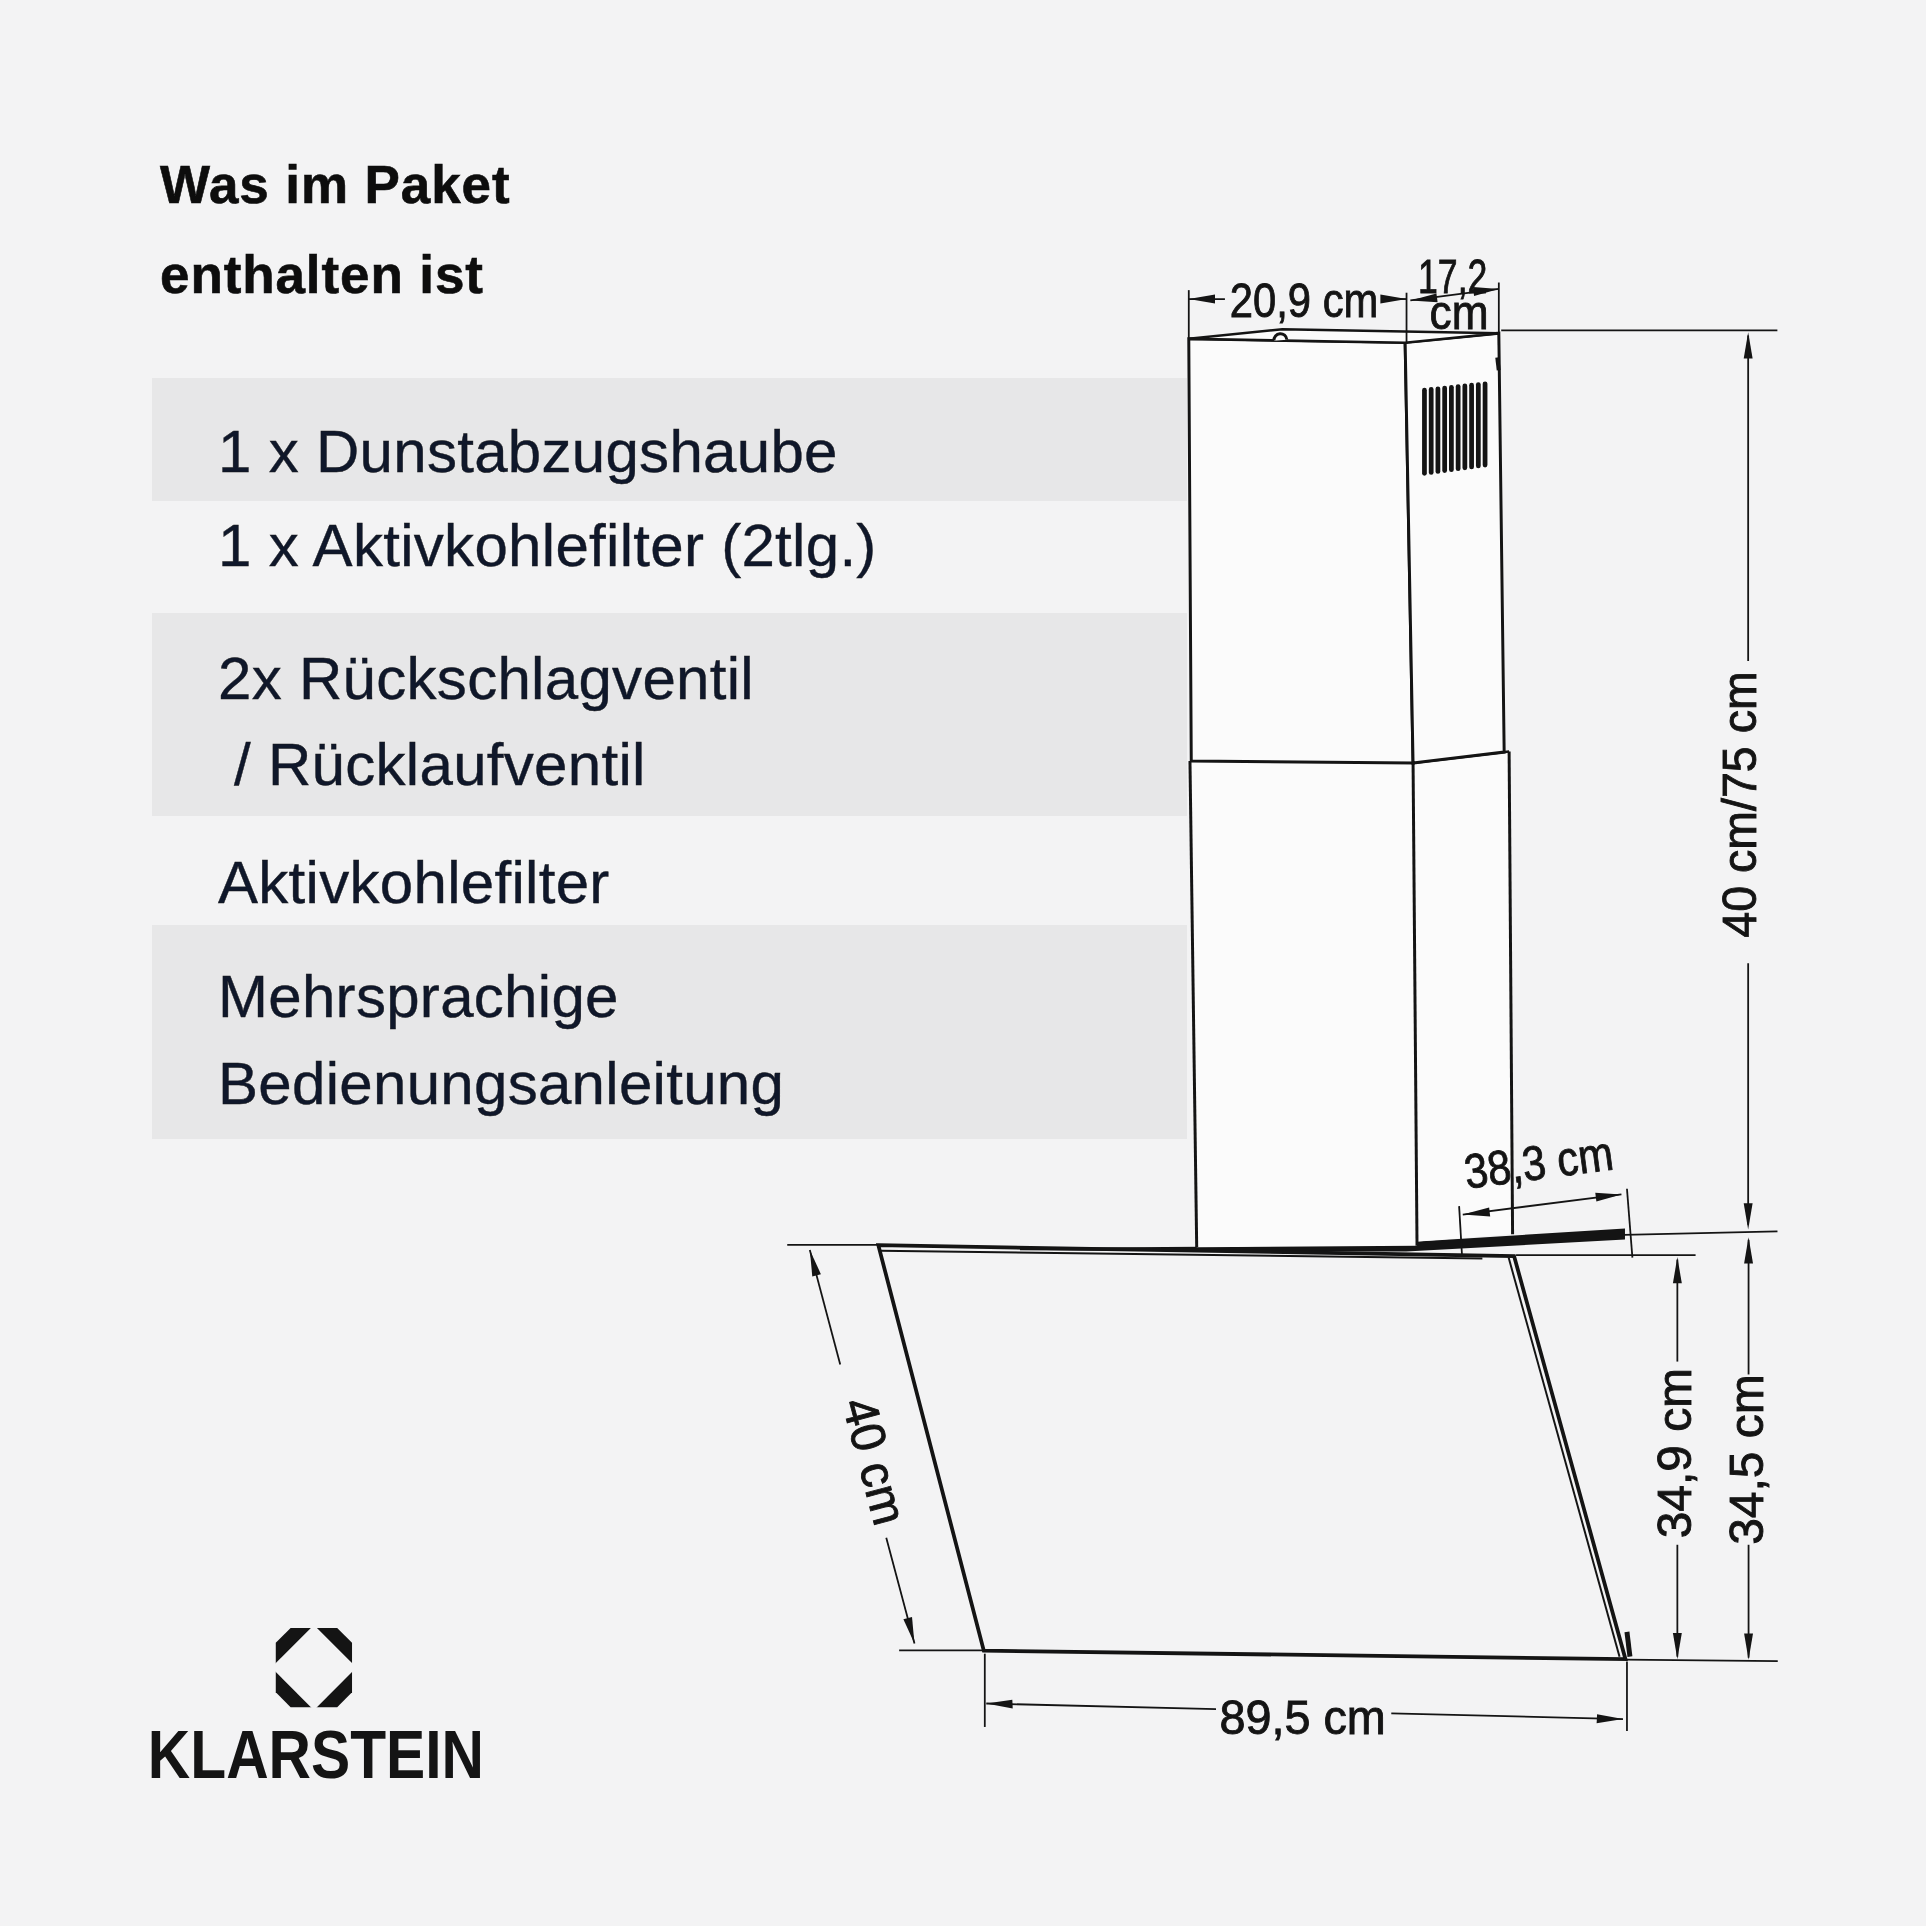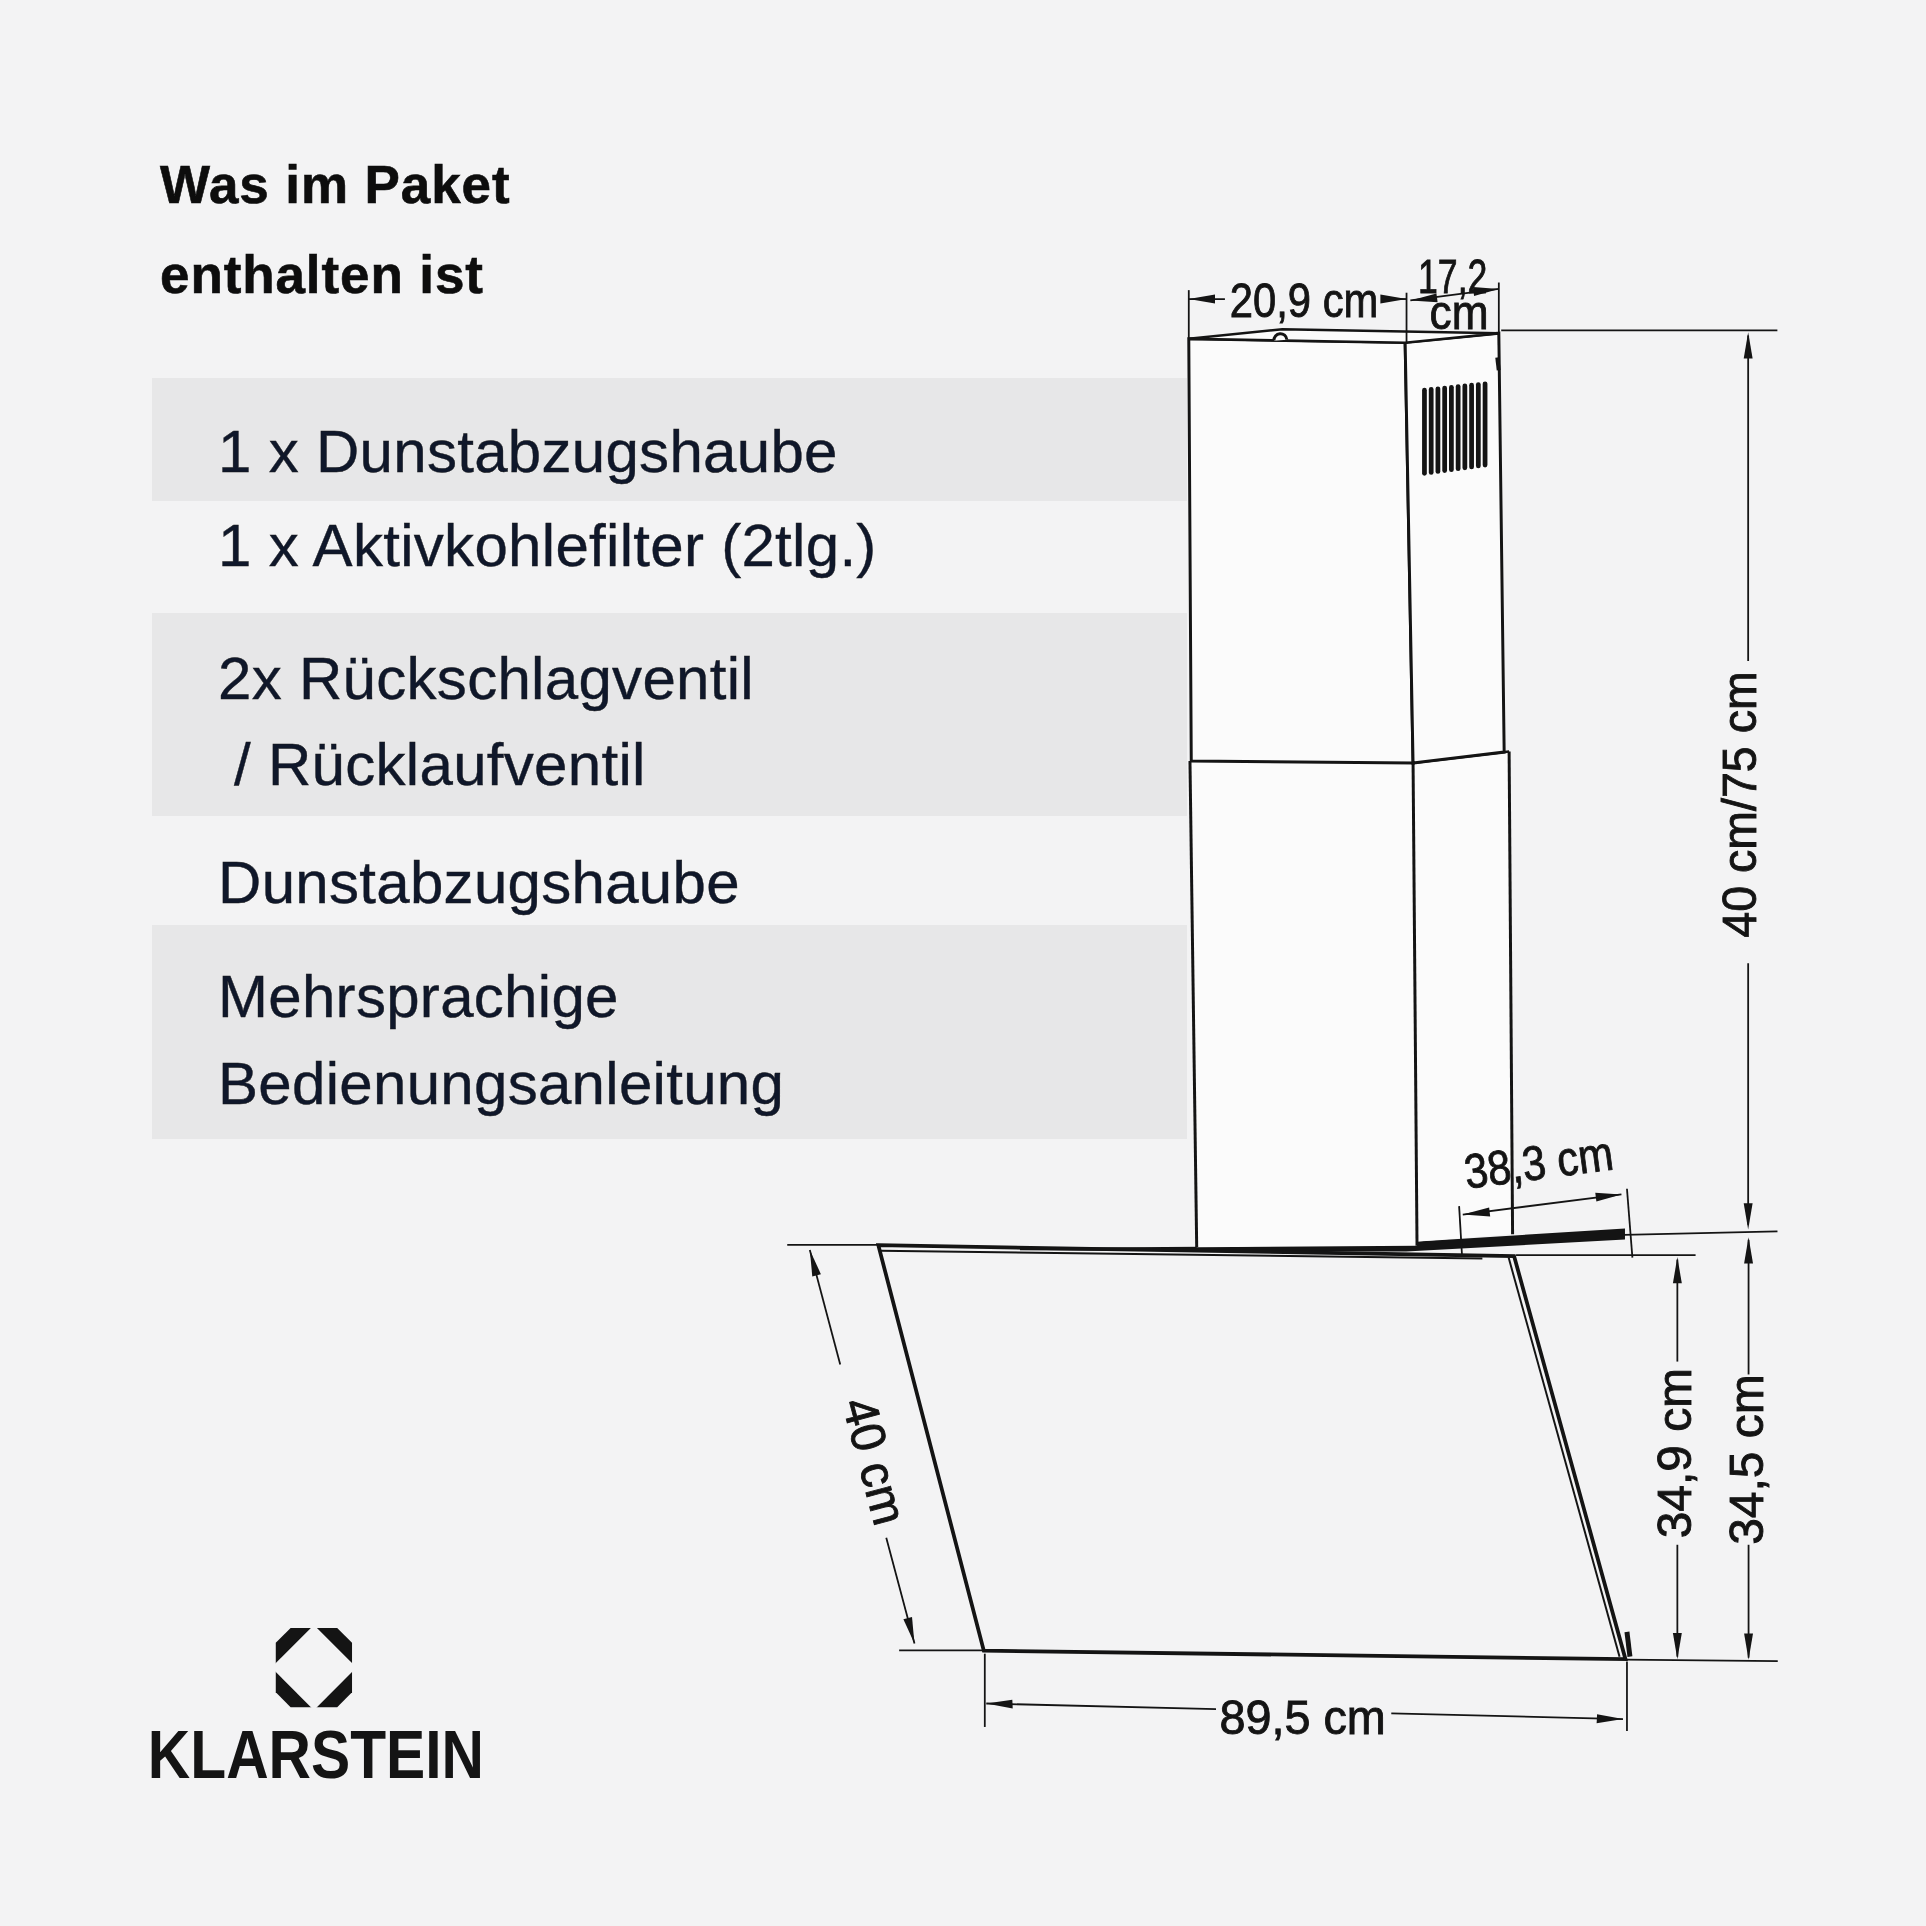--- a/index.html
+++ b/index.html
@@ -24,21 +24,21 @@
 <div class="abs band" style="top:925px;height:214px;"></div>
 
 <div class="abs li" style="left:218px;top:422px;">1 x Dunstabzugshaube</div>
 
 <div class="abs li" style="left:218px;top:516px;">1 x Aktivkohlefilter (2tlg.)</div>
 
 <div class="abs li" style="left:218px;top:649px;">2x Rückschlagventil</div>
 
 <div class="abs li" style="left:234px;top:735px;">/ Rücklaufventil</div>
 
-<div class="abs li" style="left:218px;top:853px;">Dunstabzugshaube</div>
+<div class="abs li" style="left:218px;top:853px;">Aktivkohlefilter</div>
 
 <div class="abs li" style="left:218px;top:967px;text-align:right;">Mehrsprachige</div>
 
 <div class="abs li" style="left:218px;top:1054px;">Bedienungsanleitung</div>
 
 <svg class="abs" style="left:0;top:0;" width="1927" height="1927" viewBox="0 0 1946 1946">
   <g fill="none" stroke="#141414" stroke-width="3">
 
     <polygon points="1030,1260.2 1250,1258.7 1420,1254.5 1641,1240.5 1641,1251.6 1420,1263.9 1250,1263.8 1030,1262.6" fill="#141414" stroke="none"></polygon>
 

